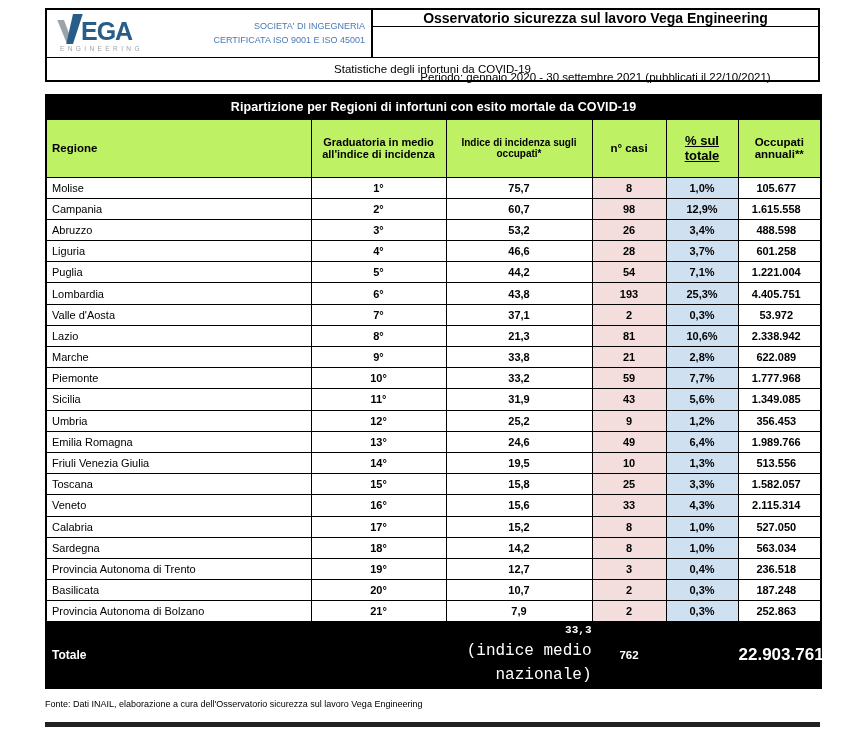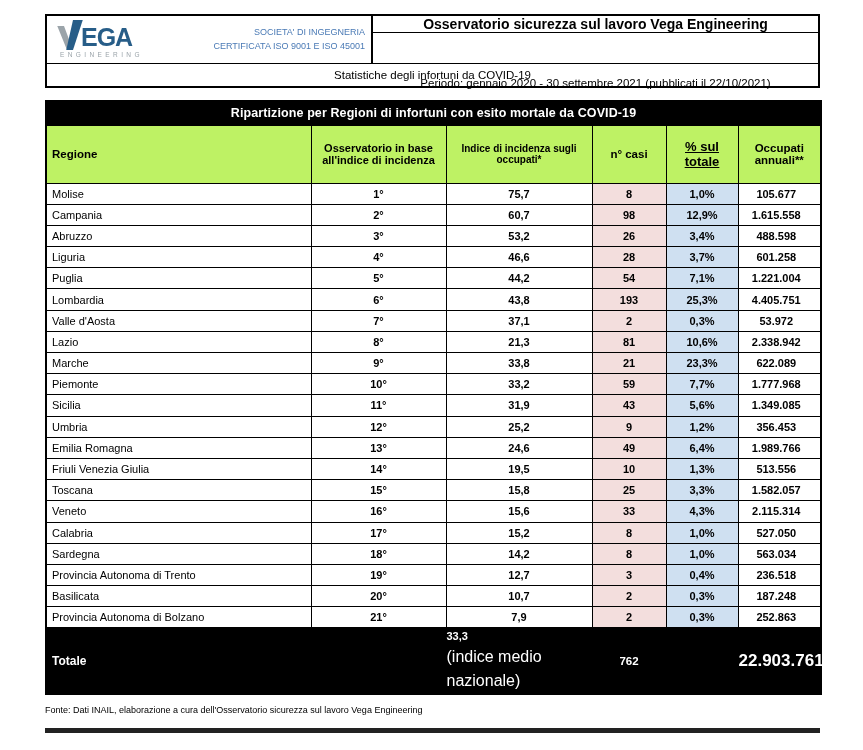--- a/index.html
+++ b/index.html
@@ -4,21 +4,21 @@
 <style>
   * { margin:0; padding:0; box-sizing:border-box; }
   html,body { background:#fff; }
   body {
     font-family:"Liberation Sans", sans-serif;
     width:863px; height:750px;
     color:#000;
     position:relative;
     overflow:hidden;
   }
-  .content { margin:14px 43px 0 45px; width:775px; }
+  .content { margin:8px 43px 0 45px; width:775px; }
 
   
   .header-box { border:2px solid #000; }
   .header-top { display:flex; height:48px; border-bottom:1.5px solid #000; }
   .header-left {
     width:326px; display:flex; align-items:center; justify-content:space-between;
     padding:2px 6px 2px 10px; border-right:2px solid #000;
   }
   .logo { display:flex; flex-direction:column; line-height:1; }
   .logo-row { display:flex; align-items:flex-end; }
@@ -63,21 +63,21 @@
   tbody td { height:21.2px; font-size:11px; vertical-align:middle; background:#fff; }
   tbody td.col-region   { text-align:left; padding-left:5px; font-weight:normal; }
   tbody td.col-rank     { text-align:center; font-weight:bold; }
   tbody td.col-index    { text-align:center; font-weight:bold; }
   tbody td.col-cases    { text-align:center; font-weight:bold; background:#f3dedd; }
   tbody td.col-pct      { text-align:center; font-weight:bold; background:#cfe0f1; }
   tbody td.col-employed { text-align:center; padding-right:6px; font-weight:bold; }
 
   tfoot td { background:#000; color:#fff; height:47px; border:none; vertical-align:middle; }
   tfoot .total-label { font-size:12px; font-weight:bold; padding-left:5px; text-align:left; }
-  tfoot .total-index { text-align:left; font-size:11px; line-height:1.5; }
+  tfoot .total-index { text-align:right; font-size:11px; line-height:1.5;font-family:Liberation Mono, monospace; }
   tfoot .total-index .big { font-weight:bold; display:block; }
   tfoot .total-index .note { font-weight:normal; font-size:16px; display:block; }
   tfoot .total-cases { text-align:center; font-weight:bold; font-size:11.5px; }
   tfoot .total-employed { text-align:right; padding-right:6px; font-weight:bold; font-size:17px; }
 
   .fonte { margin-top:10px; font-size:9px; }
   .bottom-bar { margin-top:13px; height:5px; background:#222; width:775px; }
 </style>
 </head>
 <body>
@@ -118,21 +118,21 @@
       <col style="width:74px">
         <col style="width:72px">
         <col style="width:83px">
     </colgroup>
     <thead>
       <tr class="title-row">
         <th colspan="6">Ripartizione per Regioni di infortuni con esito mortale da COVID-19</th>
       </tr>
       <tr class="cols">
         <th class="col-region">Regione</th>
-        <th class="col-rank">Osservatorio in base all'indice di incidenza</th>
+        <th class="col-rank">Graduatoria in medio all'indice di incidenza</th>
         <th class="col-index">Indice di incidenza sugli occupati*</th>
         <th class="col-cases">n° casi</th>
         <th class="col-pct">% sul totale</th>
         <th class="col-employed">Occupati annuali**</th>
       </tr>
     </thead>
     <tbody>
         <tr>
           <td class="col-region">Molise</td>
           <td class="col-rank">1°</td>
@@ -195,21 +195,21 @@
           <td class="col-index">21,3</td>
           <td class="col-cases">81</td>
           <td class="col-pct">10,6%</td>
           <td class="col-employed">2.338.942</td>
         </tr>
         <tr>
           <td class="col-region">Marche</td>
           <td class="col-rank">9°</td>
           <td class="col-index">33,8</td>
           <td class="col-cases">21</td>
-          <td class="col-pct">23,3%</td>
+          <td class="col-pct">2,8%</td>
           <td class="col-employed">622.089</td>
         </tr>
         <tr>
           <td class="col-region">Piemonte</td>
           <td class="col-rank">10°</td>
           <td class="col-index">33,2</td>
           <td class="col-cases">59</td>
           <td class="col-pct">7,7%</td>
           <td class="col-employed">1.777.968</td>
         </tr>

